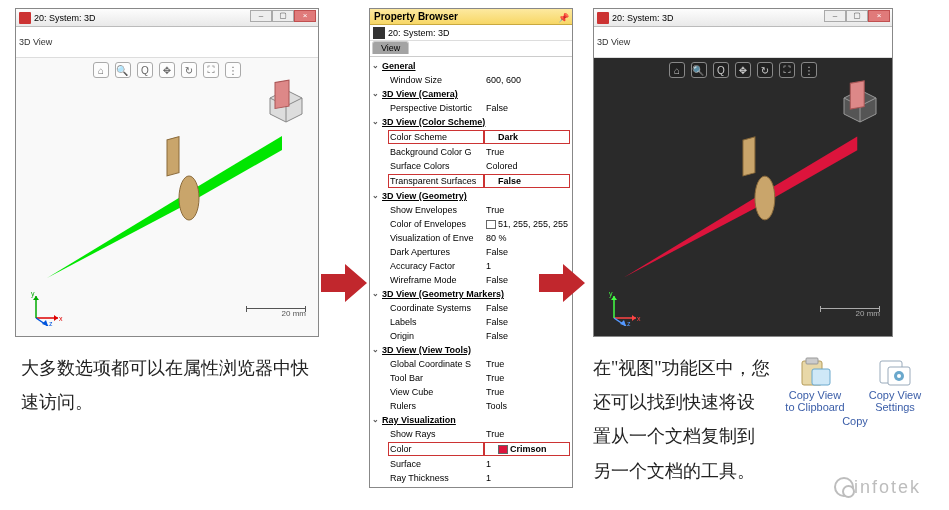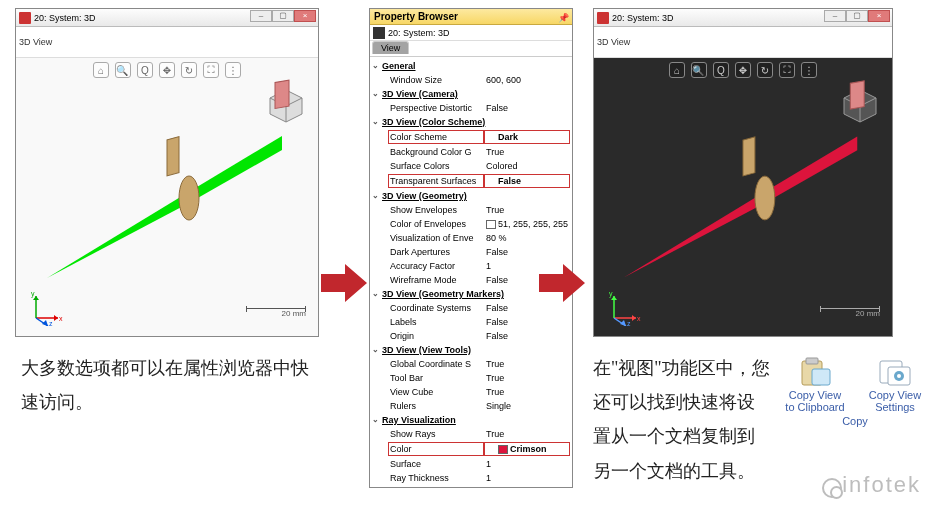--- a/index.html
+++ b/index.html
@@ -56,21 +56,21 @@
 
   .caption { font-size:18px; line-height:1.9; color:#222; font-family: "SimSun","Songti SC",serif; margin-top:14px;}
   .col1 .caption { padding: 0 6px 0 6px;}
   .col3-row { display:flex; gap:10px; margin-top:14px;}
   .col3-row .caption { flex:0 0 178px; margin-top:0;}
   .copygroup { flex:1; text-align:center; font-size:11px; color:#3a5da8; padding-top:6px;}
   .copygroup .icon-row { display:flex; justify-content:center; gap:12px;}
   .copy-item { width:68px;}
   .cg-icon { width:34px; height:30px; margin:0 auto 2px; position:relative;}
   .group-label { margin-top:2px; color:#3a5da8;}
-  .wm { position:absolute; right:28px; bottom:12px; color:#bdbdbd; font-size:22px; letter-spacing:2px; display:flex; align-items:flex-end; }
+  .wm { position:absolute; right:28px; bottom:12px; color:#bdbdbd; font-size:18px; letter-spacing:2px; display:flex; align-items:flex-start; }
   .wm .wlogo { width:20px;height:20px; border:2px solid #bdbdbd; border-radius:50%; position:relative;}
   .wm .wlogo::after{content:""; position:absolute; width:9px;height:9px;border:2px solid #bdbdbd; border-radius:50%; right:-3px; bottom:-3px; background:#fff;}
 
   svg { display:block; }
 </style>
 </head>
 <body>
 
 <div class="layout">
 
@@ -242,21 +242,21 @@
           <div class="pb-row child">
             <span class="label">Tool Bar</span>
             <span class="value">True</span>
           </div>
           <div class="pb-row child">
             <span class="label">View Cube</span>
             <span class="value">True</span>
           </div>
           <div class="pb-row child">
             <span class="label">Rulers</span>
-            <span class="value">Single</span>
+            <span class="value">Tools</span>
           </div>
           <div class="pb-row group">
             <span class="chev">⌄</span>
             <span class="label">Ray Visualization</span>
           </div>
           <div class="pb-row child">
             <span class="label">Show Rays</span>
             <span class="value">True</span>
           </div>
           <div class="pb-row child hl">

